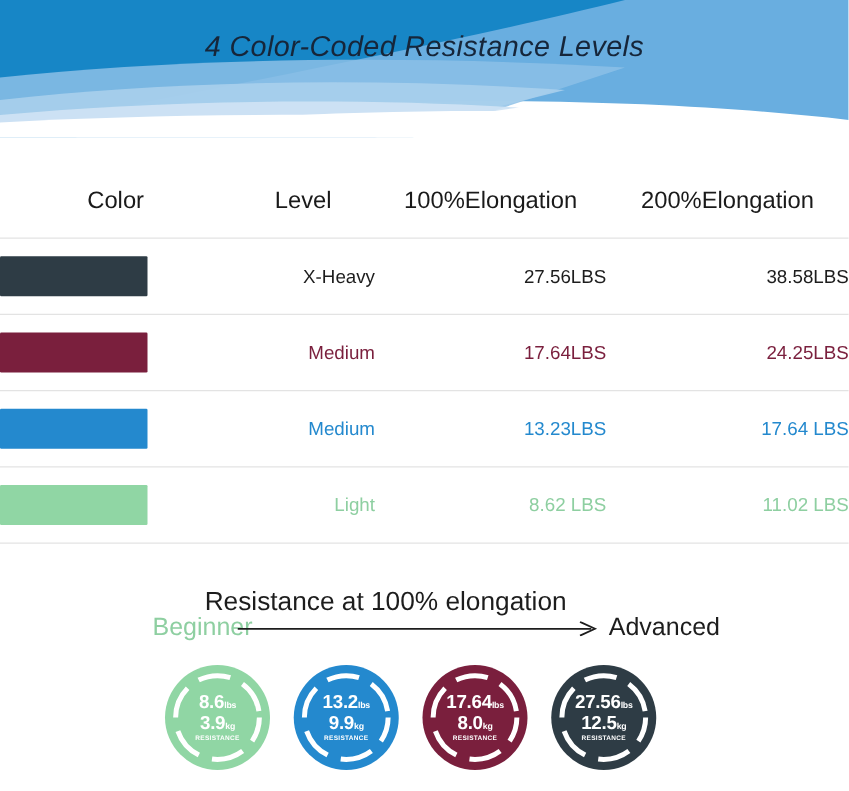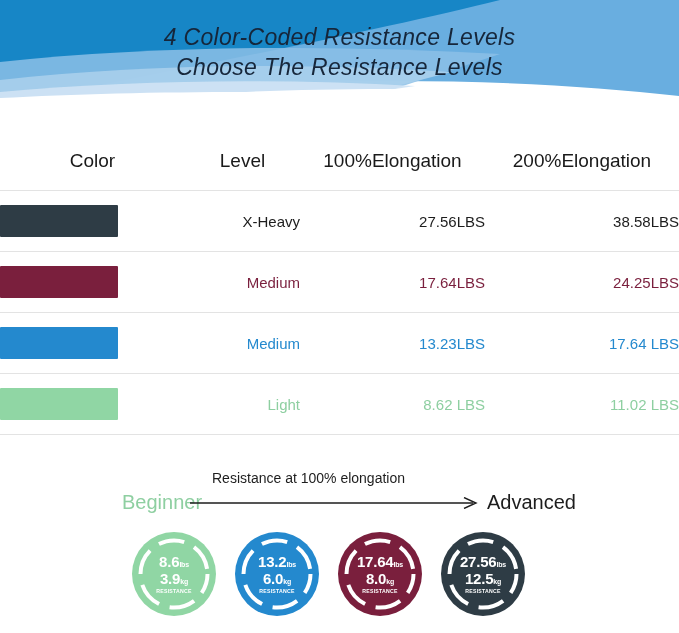--- a/index.html
+++ b/index.html
@@ -123,21 +123,21 @@
     top: 22px;
   }
   .scale-beginner { left: 122px; color: #8ecfa1; }
   .scale-advanced { left: 487px; color: #1d1d1d; }
   .scale-caption {
     position: absolute;
     top: 1px;
     left: 0;
     width: 603px;
     text-align: center;
-    font-size: 14px;
+    font-size: 21px;
     color: #1d1d1d;
     white-space: nowrap;
     padding-left: 14px;
     box-sizing: border-box;
   }
   .arrow {
     position: absolute;
     top: 28px;
     left: 190px;
     width: 292px;
@@ -207,21 +207,20 @@
     <path d="M0,0 L679,0 L679,96 C520,78 300,72 0,102 Z" fill="#69aee0"></path>
     <path d="M0,0 L500,0 C380,30 170,72 0,104 Z" fill="#1786c6"></path>
     <path d="M0,62 C150,46 330,44 500,54 L330,110 L0,110 Z" fill="#8cc0e6" opacity="0.85"></path>
     <path d="M0,80 C140,64 300,62 452,72 L300,110 L0,110 Z" fill="#a9cfec" opacity="0.9"></path>
     <path d="M0,92 C130,80 280,78 415,86 L255,110 L0,110 Z" fill="#cfe3f4" opacity="0.92"></path>
     <path d="M0,98 C180,88 430,90 679,106 L679,110 L0,110 Z" fill="#ffffff"></path>
     <path d="M60,110 C150,92 350,84 530,92 L620,110 Z" fill="#ffffff"></path>
   </svg>
   <div class="banner-title">
     <div class="line">4 Color-Coded Resistance Levels</div>
-    <div class="line">Choose The Resistance Levels</div>
   </div>
 </div>
 
 <div class="table-wrap">
 
   <div class="thead">
     <div class="th col-color">Color</div>
     <div class="th col-level">Level</div>
     <div class="th col-e100">100%Elongation</div>
     <div class="th col-e200">200%Elongation</div>
@@ -295,21 +294,21 @@
     </div>
   </div>
 
   <div class="badge">
     <svg viewBox="0 0 86 86" width="86" height="86">
       <circle cx="43" cy="43" r="42" fill="#2489ce"></circle>
       <circle cx="43" cy="43" r="33.5" fill="none" stroke="#ffffff" stroke-width="4" stroke-dasharray="26 11" stroke-dashoffset="6"></circle>
     </svg>
     <div class="badge-text">
       <div class="badge-lbs"><span>13.2</span><span class="unit">lbs</span></div>
-      <div class="badge-kg"><span>6.0</span><span class="unit">kg</span></div>
+      <div class="badge-kg"><span>9.9</span><span class="unit">kg</span></div>
       <div class="badge-cap">RESISTANCE</div>
     </div>
   </div>
 
   <div class="badge">
     <svg viewBox="0 0 86 86" width="86" height="86">
       <circle cx="43" cy="43" r="42" fill="#7a1f3d"></circle>
       <circle cx="43" cy="43" r="33.5" fill="none" stroke="#ffffff" stroke-width="4" stroke-dasharray="26 11" stroke-dashoffset="6"></circle>
     </svg>
     <div class="badge-text">

